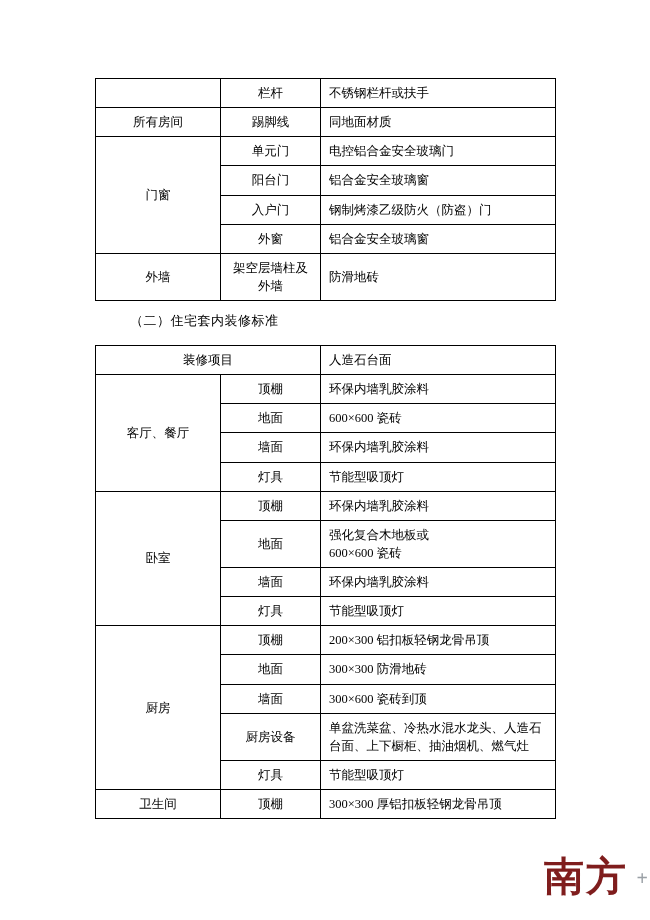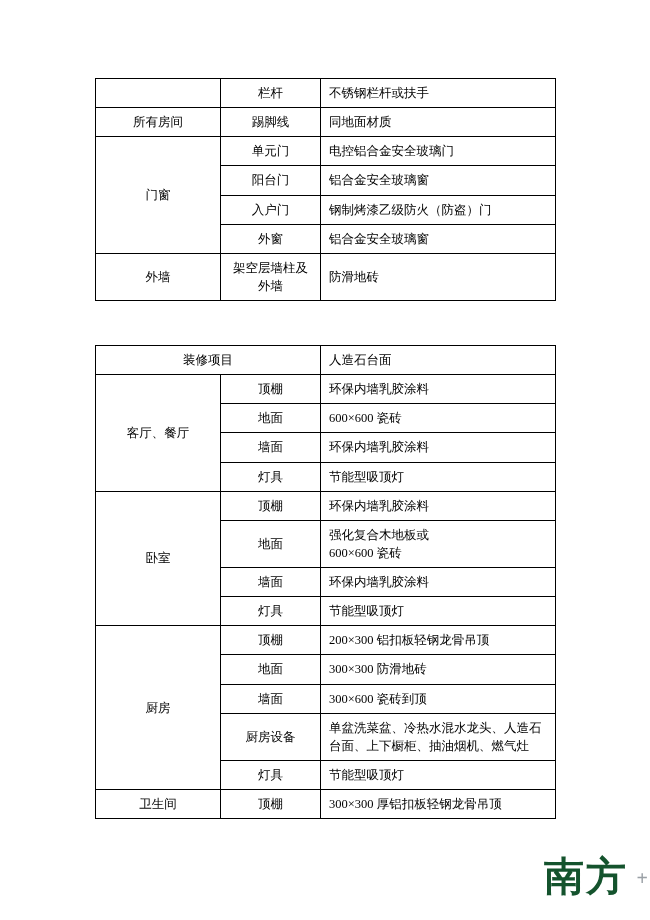--- a/index.html
+++ b/index.html
@@ -71,21 +71,21 @@
   .col-c { width: 235px; }
   .hdr td {
     font-size: 12.5px;
   }
   .twoline {
     line-height: 1.5;
   }
   .wm-text {
     font-family: "Liberation Serif", "DejaVu Serif", serif;
     font-size: 40px;
-    color: #14532d;
+    color: #7f1d1d;
     letter-spacing: 2px;
     font-weight: 700;
     position: absolute;
     right: 22px;
     bottom: 16px;
   }
   .wm-plus {
     position: absolute;
     right: 2px;
     bottom: 30px;
@@ -136,20 +136,21 @@
         </tr>
         <tr>
           <td class="cat">外墙</td>
           <td class="item">架空层墙柱及外墙</td>
           <td class="mat">防滑地砖</td>
         </tr>
       </tbody>
     </table>
   </div>
 
+  <div class="section-title">（二）住宅套内装修标准</div>
 
   <div class="tbl2-wrap">
     <table class="doc-table">
       <colgroup>
         <col class="col-a">
           <col class="col-b">
           <col class="col-c">
       </colgroup>
       <tbody>
         <tr class="hdr">

